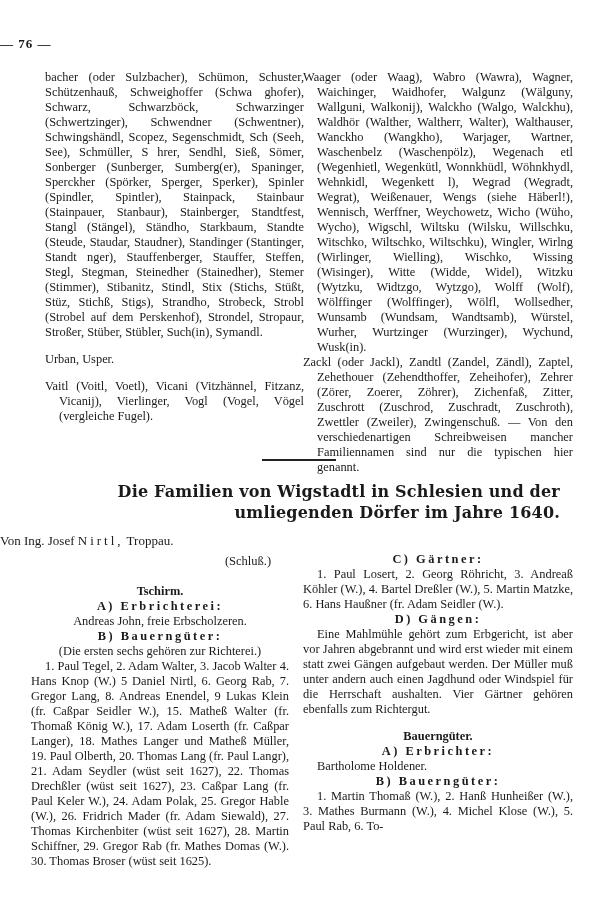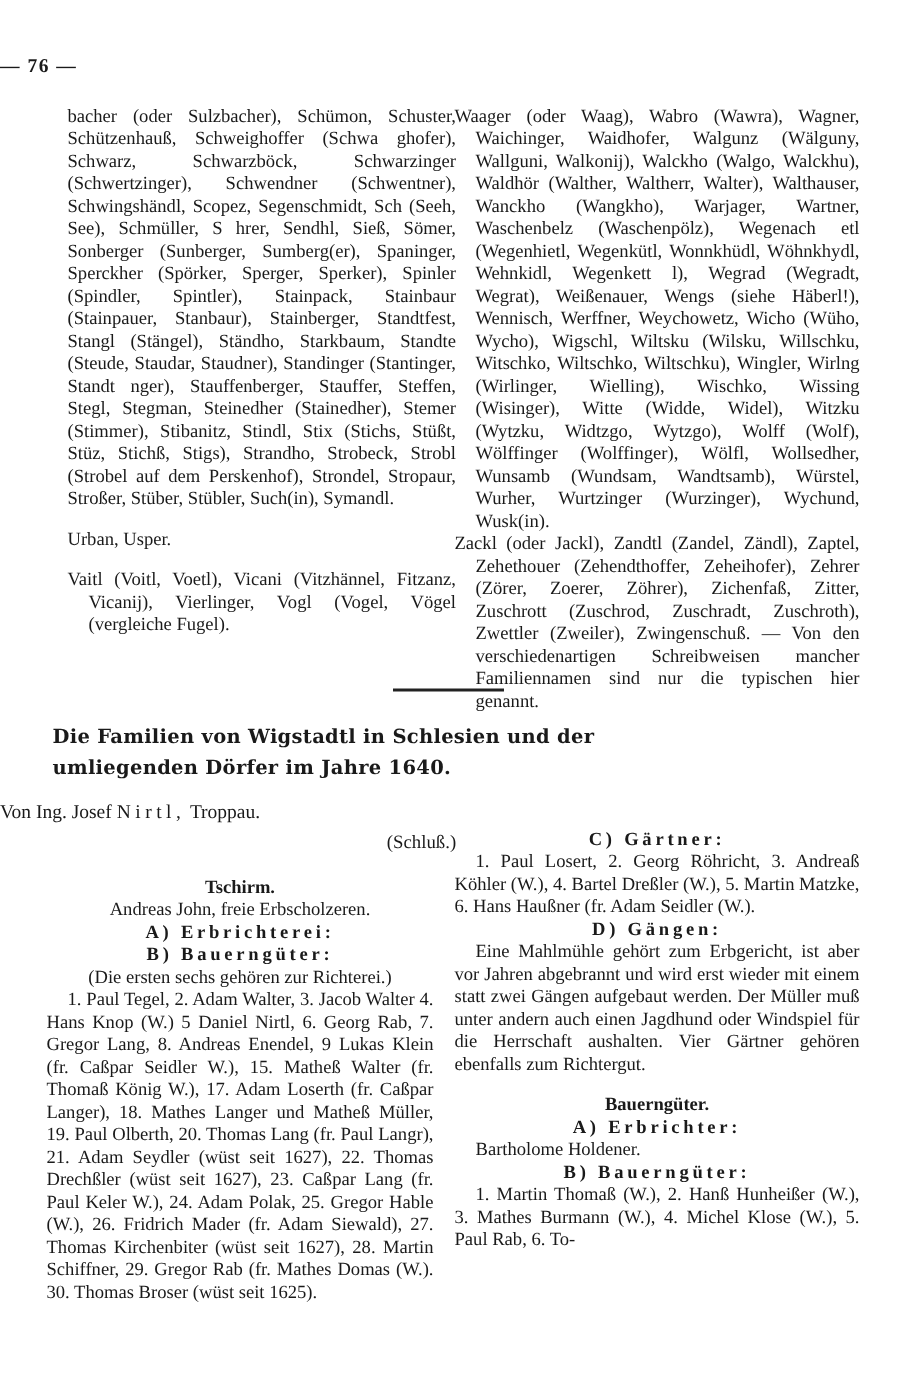--- a/index.html
+++ b/index.html
@@ -17,32 +17,32 @@
   }
   .col p { margin: 0; }
   .col-left-top { left: 45px; top: 70px; width: 259px; }
   .col-right-top { left: 303px; top: 70px; width: 270px; }
   .hang { padding-left: 14px; text-indent: -14px; }
   .gap { height: 12px; }
   .rule {
     position: absolute; left: 262px; top: 459px; width: 74px; height: 2px; background: #222;
   }
   .title {
-    position: absolute; left: 35px; top: 481px; width: 540px; text-align: left;
-    font-family: "DejaVu Serif", serif; font-weight: bold; font-size: 13px; line-height: 21px;
+    position: absolute; left: 20px; top: 481px; width: 540px; text-align: right;
+    font-family: "DejaVu Serif", serif; font-weight: bold; font-size: 16px; line-height: 21px;
     letter-spacing: 0.2px;
   }
   .byline {
     position: absolute; left: 0; top: 532px; width: 600px; text-align: left;
     font-family: "Liberation Serif", serif; font-size: 13px; line-height: 17px;
   }
   .byline .spaced { letter-spacing: 3px; }
   .cont {
     position: absolute; left: 0; top: 554px; width: 496px; text-align: center;
-    font-family: "Liberation Serif", serif; font-size: 12.5px; padding-left: 33px;
+    font-family: "Liberation Serif", serif; font-size: 12.5px;
   }
   .col-left-bottom { left: 31px; top: 584px; width: 258px; }
   .col-right-bottom { left: 303px; top: 552px; width: 270px; }
   .center { text-align: center; }
   .spaced-heading { letter-spacing: 2.5px; font-weight: bold; }
   .indent { text-indent: 14px; }
   .place { font-weight: bold; text-align: center; }
 </style>
 </head>
 <body>
@@ -71,22 +71,22 @@
 
 <div class="byline">
   <span>Von Ing. Josef</span>
   <span class="spaced">Nirtl,</span>
   <span>Troppau.</span>
 </div>
 <div class="cont">(Schluß.)</div>
 
 <div class="col col-left-bottom">
   <p class="place">Tschirm.</p>
+  <p class="center spaced-heading">A) Erbrichterei:</p>
   <p class="center">Andreas John, freie Erbscholzeren.</p>
-  <p class="center spaced-heading">A) Erbrichterei:</p>
   <p class="center spaced-heading">B) Bauerngüter:</p>
   <p class="center">(Die ersten sechs gehören zur Richterei.)</p>
   <p class="indent">1. Paul Tegel, 2. Adam Walter, 3. Jacob Walter 4. Hans Knop (W.) 5 Daniel Nirtl, 6. Georg Rab, 7. Gregor Lang, 8. Andreas Enendel, 9 Lukas Klein (fr. Caßpar Seidler W.), 15. Matheß Walter (fr. Thomaß König W.), 17. Adam Loserth (fr. Caßpar Langer), 18. Mathes Langer und Matheß Müller, 19. Paul Olberth, 20. Thomas Lang (fr. Paul Langr), 21. Adam Seydler (wüst seit 1627), 22. Thomas Drechßler (wüst seit 1627), 23. Caßpar Lang (fr. Paul Keler W.), 24. Adam Polak, 25. Gregor Hable (W.), 26. Fridrich Mader (fr. Adam Siewald), 27. Thomas Kirchenbiter (wüst seit 1627), 28. Martin Schiffner, 29. Gregor Rab (fr. Mathes Domas (W.). 30. Thomas Broser (wüst seit 1625).</p>
 </div>
 
 <div class="col col-right-bottom">
   <p class="center spaced-heading">C) Gärtner:</p>
   <p class="indent">1. Paul Losert, 2. Georg Röhricht, 3. Andreaß Köhler (W.), 4. Bartel Dreßler (W.), 5. Martin Matzke, 6. Hans Haußner (fr. Adam Seidler (W.).</p>
   <p class="center spaced-heading">D) Gängen:</p>
   <p class="indent">Eine Mahlmühle gehört zum Erbgericht, ist aber vor Jahren abgebrannt und wird erst wieder mit einem statt zwei Gängen aufgebaut werden. Der Müller muß unter andern auch einen Jagdhund oder Windspiel für die Herrschaft aushalten. Vier Gärtner gehören ebenfalls zum Richtergut.</p>

